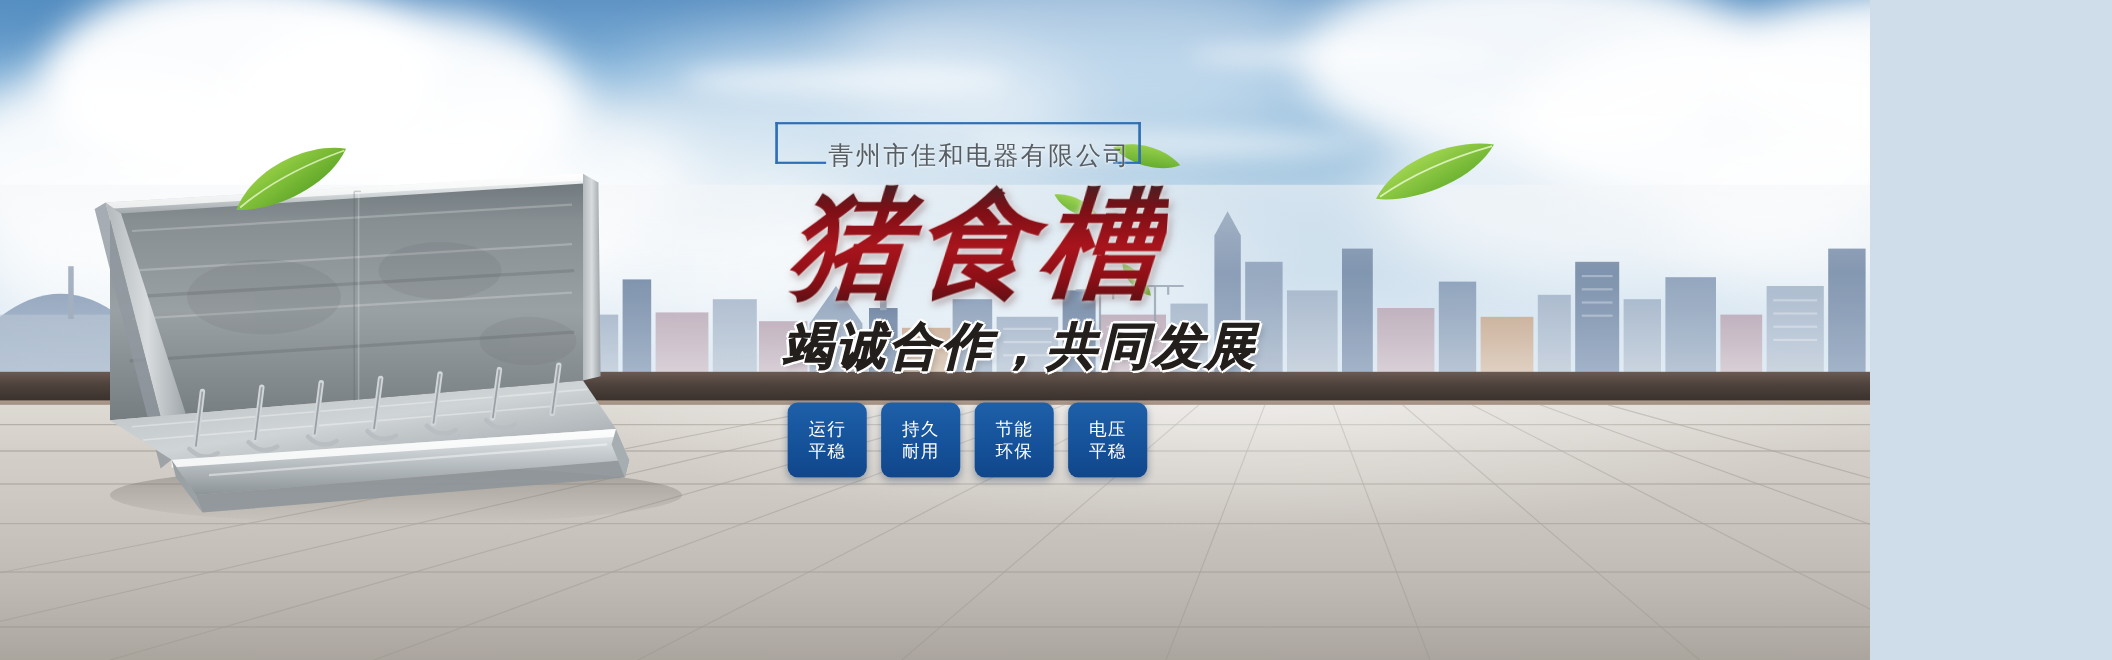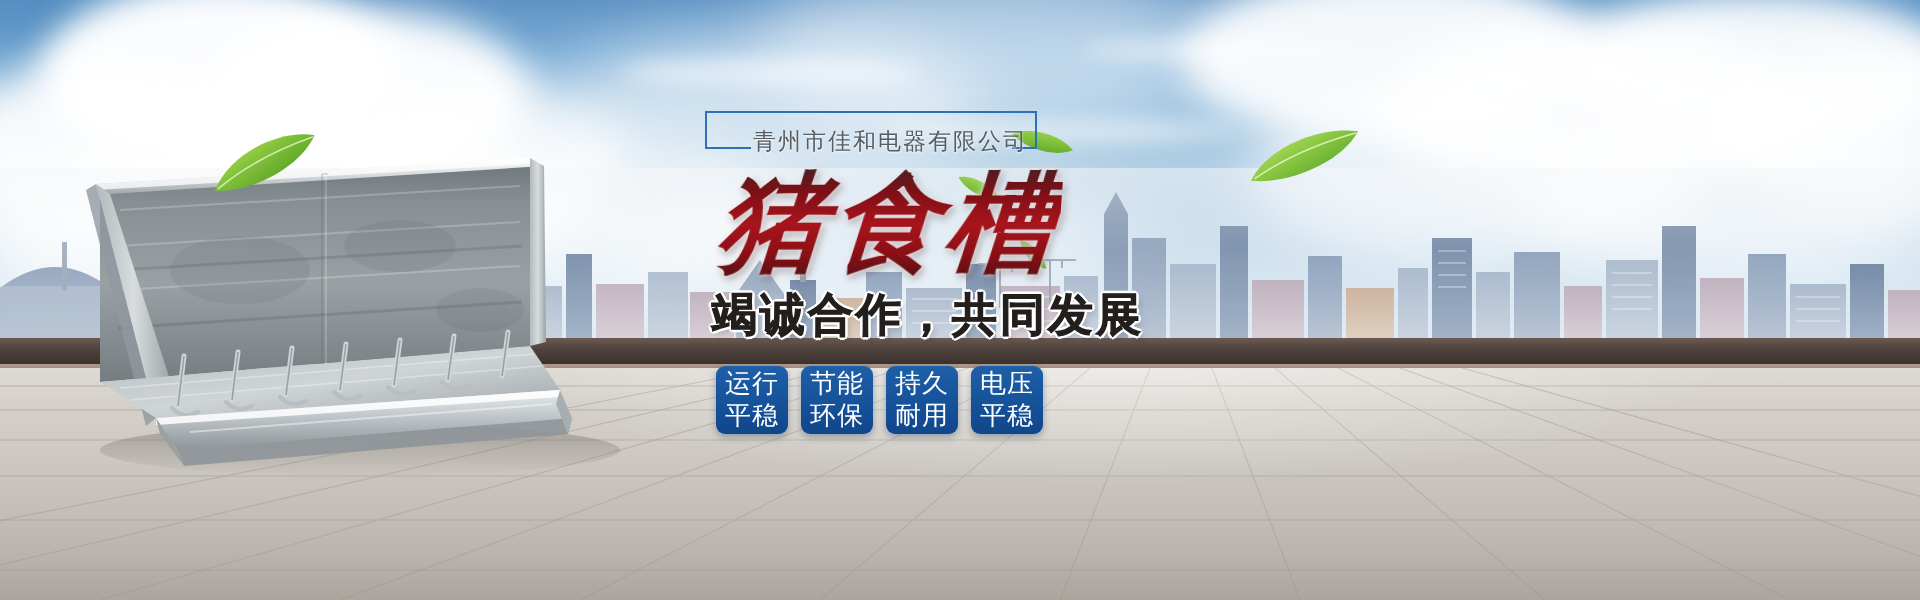--- a/index.html
+++ b/index.html
@@ -4,21 +4,21 @@
 <style>
   * { margin:0; padding:0; box-sizing:border-box; }
   html,body { width:1920px; height:600px; overflow:hidden; }
   body {
     font-family:"Liberation Sans","DejaVu Sans",sans-serif;
     background:#cfdcea;
   }
 
   #banner {
     position:relative;
-    width:1920px; height:600px;
+    width:1700px; height:600px;
     overflow:hidden;
   }
 
   
   .sky {
     position:absolute; inset:0;
     background:
       linear-gradient(180deg,#5e93c4 0%, #7fb0d8 10%, #a7c9e2 24%, #c6dbeb 38%, #dce9f3 52%, #e9f0f6 66%, #f0f3f6 78%, #f3f4f5 100%);
   }
   
@@ -170,35 +170,36 @@
     position:relative;
     font-size:45px; line-height:1; white-space:nowrap;
     font-family:"DejaVu Sans","Liberation Sans",sans-serif;
     font-weight:700; letter-spacing:3px;
     color:#231f1d;
     -webkit-text-stroke:1px #231f1d;
     text-shadow:
        3px 0 0 #fff, -3px 0 0 #fff, 0 3px 0 #fff, 0 -3px 0 #fff,
        2px 2px 0 #fff, -2px 2px 0 #fff, 2px -2px 0 #fff, -2px -2px 0 #fff,
        4px 4px 6px rgba(0,0,0,.18);
+    font-style: italic;
   }
 
   .tags {
     position:absolute; left:716px; top:366px;
     display:flex; gap:13px;
   }
   .tag {
     width:72px; height:68px;
     background:linear-gradient(180deg,#1e60a8 0%, #15529a 55%, #11468a 100%);
     border-radius:9px;
     display:flex; flex-direction:column;
     align-items:center; justify-content:center;
     color:#ffffff;
     font-family:"DejaVu Sans","Liberation Sans",sans-serif;
-    font-size:26px; line-height:1.22; letter-spacing:1px;
+    font-size:16px; line-height:1.22; letter-spacing:1px;
     box-shadow:0 3px 7px rgba(20,50,90,.35);
     pointer-events:auto; cursor:pointer;
   }
   .tag span { display:block; }
 </style>
 </head>
 <body>
 
 <div id="banner">
 
@@ -589,26 +590,26 @@
     <div class="subline-wrap">
       <div class="subline">竭诚合作，共同发展</div>
     </div>
 
     <div class="tags" id="tag-list">
         <div class="tag">
           <span>运行</span>
           <span>平稳</span>
         </div>
         <div class="tag">
+          <span>持久</span>
+          <span>耐用</span>
+        </div>
+        <div class="tag">
           <span>节能</span>
           <span>环保</span>
-        </div>
-        <div class="tag">
-          <span>持久</span>
-          <span>耐用</span>
         </div>
         <div class="tag">
           <span>电压</span>
           <span>平稳</span>
         </div>
       </div>
   </div>
 
 </div>
 

